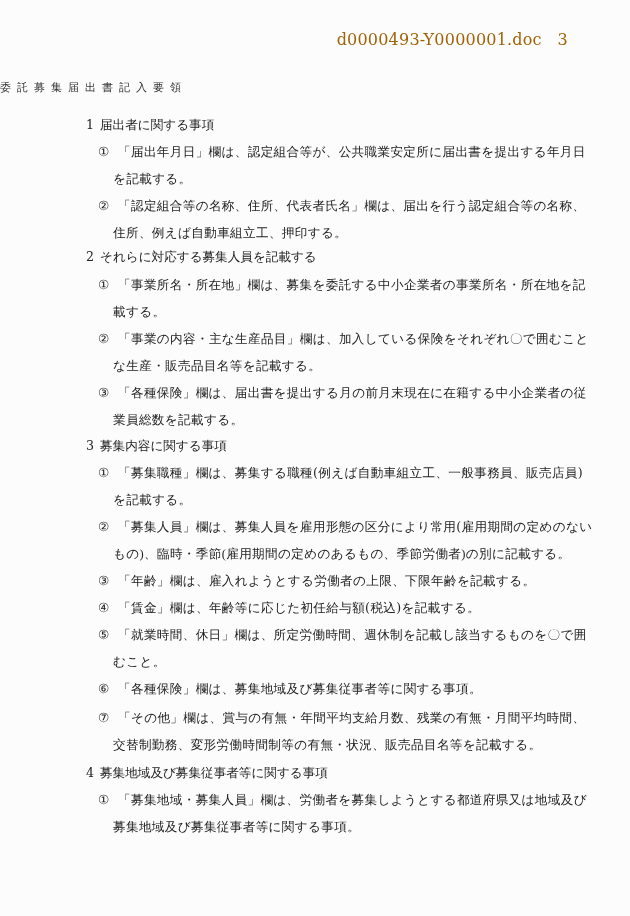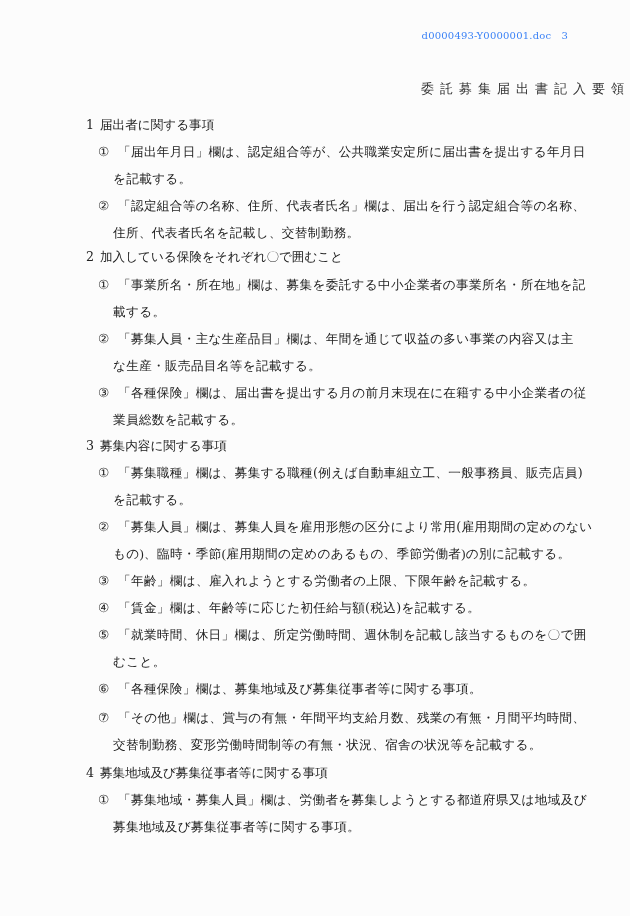--- a/index.html
+++ b/index.html
@@ -6,26 +6,26 @@
   body {
     width: 630px; height: 916px;
     background: #fcfcfc;
     font-family: "DejaVu Serif", "Liberation Serif", serif;
     color: #222;
     position: relative;
     overflow: hidden;
   }
   .header {
     position: absolute; top: 30px; right: 62px;
-    font-size: 10px; letter-spacing: 0.2px; color: #3b82f6;
+    font-size: 16px; letter-spacing: 0.2px; color: #a16207;
     white-space: pre;
   }
   .title {
     position: absolute; top: 80px; left: 0; width: 630px;
-    text-align: right; font-size: 13px; letter-spacing: 6px; color: #333;
+    text-align: left; font-size: 11px; letter-spacing: 6px; color: #333;
   }
   .line {
     position: absolute; font-size: 12.6px; white-space: nowrap; color: #222;
     height: 18px; line-height: 18px;
   }
   .sec-num { position: absolute; left: 86px; }
   .sec-text { position: absolute; left: 100px; }
   .item-num { position: absolute; left: 98px; }
   .item-text { position: absolute; left: 118px; letter-spacing: 0.35px; text-align: right; }
   .cont { position: absolute; left: 113px; letter-spacing: 0.35px; font-family: Liberation Serif, serif; }
@@ -46,37 +46,37 @@
   <span class="item-text">「届出年月日」欄は、認定組合等が、公共職業安定所に届出書を提出する年月日</span>
 </div>
 <div class="line" style="top:170px;left:0;">
   <span class="cont">を記載する。</span>
 </div>
 <div class="line" style="top:197px;left:0;">
   <span class="item-num">②</span>
   <span class="item-text">「認定組合等の名称、住所、代表者氏名」欄は、届出を行う認定組合等の名称、</span>
 </div>
 <div class="line" style="top:224px;left:0;">
-  <span class="cont">住所、代表者氏名を記載し、交替制勤務。</span>
+  <span class="cont">住所、例えば自動車組立工、押印する。</span>
 </div>
 
 <div class="line" style="top:248px;left:0;">
   <span class="sec-num">2</span>
-  <span class="sec-text">加入している保険をそれぞれ〇で囲むこと</span>
+  <span class="sec-text">それらに対応する募集人員を記載する</span>
 </div>
 <div class="line" style="top:276px;left:0;">
   <span class="item-num">①</span>
   <span class="item-text">「事業所名・所在地」欄は、募集を委託する中小企業者の事業所名・所在地を記</span>
 </div>
 <div class="line" style="top:303px;left:0;">
   <span class="cont">載する。</span>
 </div>
 <div class="line" style="top:330px;left:0;">
   <span class="item-num">②</span>
-  <span class="item-text">「募集人員・主な生産品目」欄は、年間を通じて収益の多い事業の内容又は主</span>
+  <span class="item-text">「事業の内容・主な生産品目」欄は、加入している保険をそれぞれ〇で囲むこと</span>
 </div>
 <div class="line" style="top:357px;left:0;">
   <span class="cont">な生産・販売品目名等を記載する。</span>
 </div>
 <div class="line" style="top:384px;left:0;">
   <span class="item-num">③</span>
   <span class="item-text">「各種保険」欄は、届出書を提出する月の前月末現在に在籍する中小企業者の従</span>
 </div>
 <div class="line" style="top:411px;left:0;">
   <span class="cont">業員総数を記載する。</span>
@@ -117,21 +117,21 @@
 </div>
 <div class="line" style="top:680px;left:0;">
   <span class="item-num">⑥</span>
   <span class="item-text">「各種保険」欄は、募集地域及び募集従事者等に関する事項。</span>
 </div>
 <div class="line" style="top:709px;left:0;">
   <span class="item-num">⑦</span>
   <span class="item-text">「その他」欄は、賞与の有無・年間平均支給月数、残業の有無・月間平均時間、</span>
 </div>
 <div class="line" style="top:736px;left:0;">
-  <span class="cont">交替制勤務、変形労働時間制等の有無・状況、宿舎の状況等を記載する。</span>
+  <span class="cont">交替制勤務、変形労働時間制等の有無・状況、販売品目名等を記載する。</span>
 </div>
 
 <div class="line" style="top:764px;left:0;">
   <span class="sec-num">4</span>
   <span class="sec-text">募集地域及び募集従事者等に関する事項</span>
 </div>
 <div class="line" style="top:791px;left:0;">
   <span class="item-num">①</span>
   <span class="item-text">「募集地域・募集人員」欄は、労働者を募集しようとする都道府県又は地域及び</span>
 </div>

